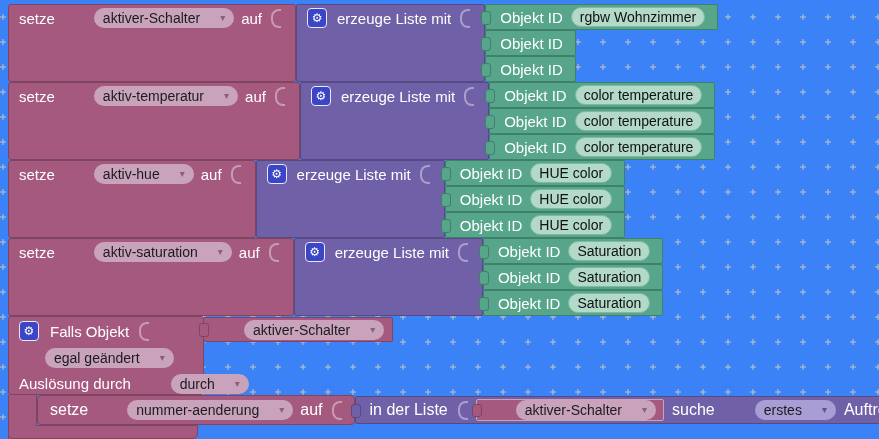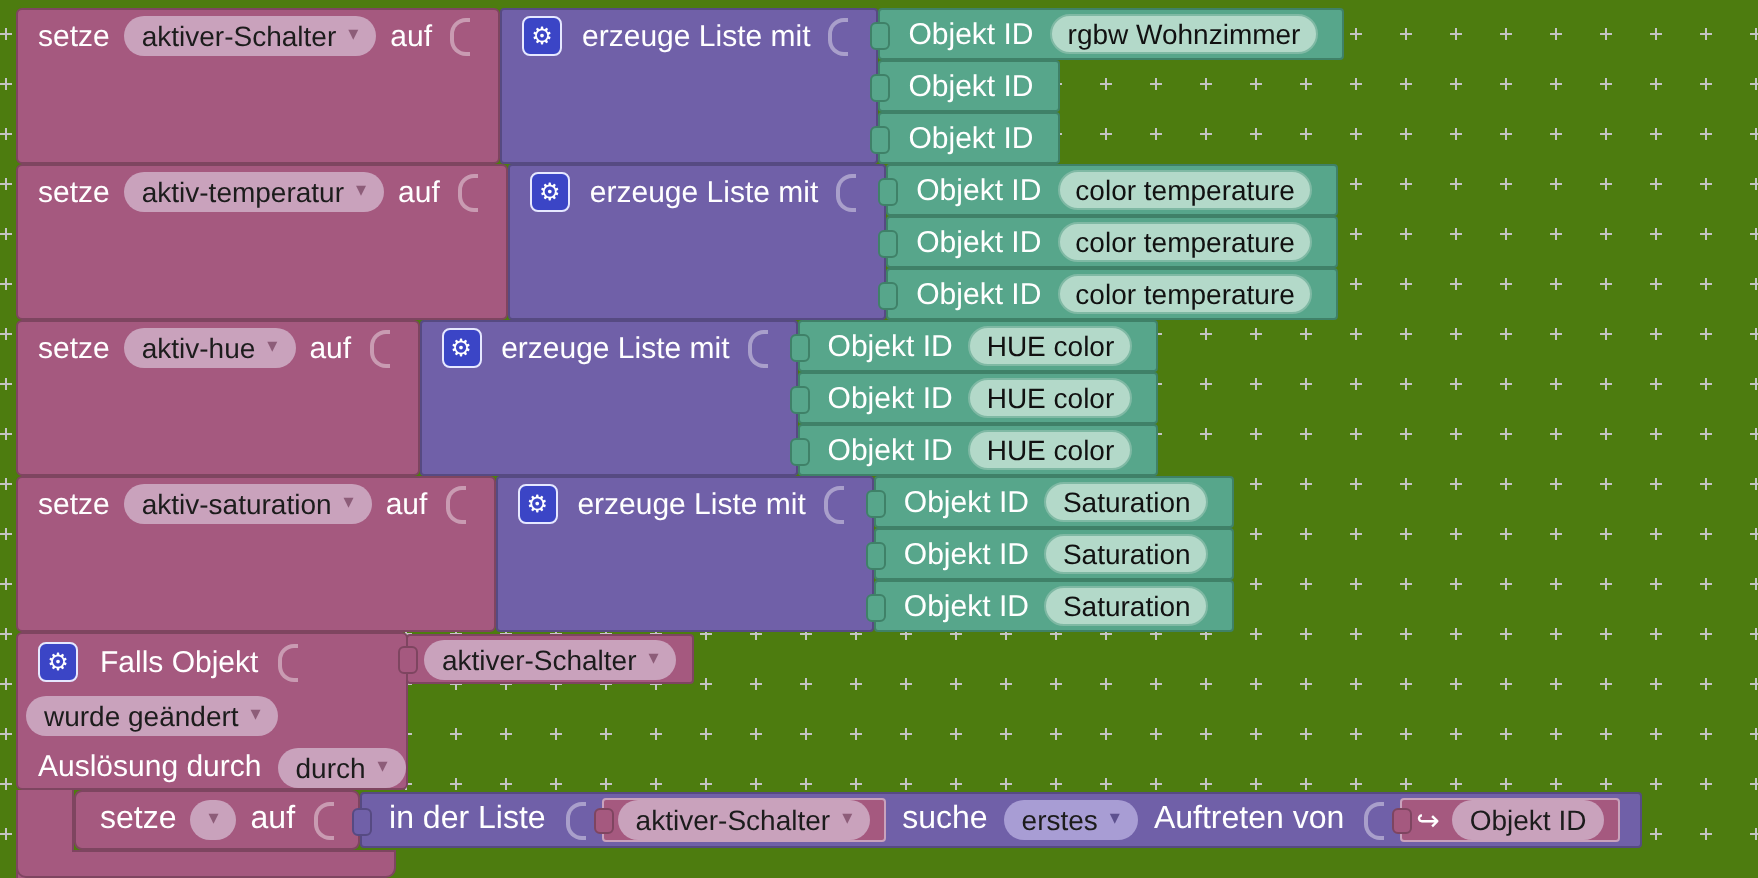--- a/index.html
+++ b/index.html
@@ -5,31 +5,31 @@
   :root{
     --maroon:#a5597f; --maroon-border:#7e4560;
     --purple:#7060a8; --purple-border:#564a82;
     --green:#57a68b;  --green-border:#3f8168;
     --pill-pink:#c9a2bc; --pill-lilac:#a89dd4;
     --pill-green:#b3d9c9; --pill-green-border:#7fb9a4;
     --gear-bg:#3b45c6; --grid-dot:#c4c4c4;
   }
   html,body{margin:0;padding:0;background:#fff;}
   body{font-family:"Liberation Sans","DejaVu Sans",sans-serif;}
-  #canvas{position:relative;width:879px;height:439px;overflow:hidden;background:#4d7c0f;}
+  #canvas{position:relative;width:879px;height:439px;overflow:hidden;background:#3b82f6;}
   #gridsvg{position:absolute;left:0;top:0;z-index:0;}
 
   .group{position:absolute;left:8px;display:flex;align-items:stretch;height:78px;z-index:2;}
   .block{box-sizing:border-box;color:#fff;font-size:15px;}
   .maroon{background:var(--maroon);border:1px solid var(--maroon-border);border-radius:3px;}
   .purple{background:var(--purple);border:1px solid var(--purple-border);border-radius:2px;}
   .crow{display:flex;align-items:center;height:26px;padding:0 14px 0 10px;gap:7px;white-space:nowrap;}
   .btext{color:#fff;}
-  .pill{display:inline-flex;align-items:center;gap:6px;background:var(--pill-pink);color:#1c1c1c;
-        border-radius:12px;padding:2px 9px;font-size:14px;line-height:16px;white-space:nowrap;cursor:pointer;}
+  .pill{display:inline-flex;align-items:center;gap:20px;background:var(--pill-pink);color:#1c1c1c;
+        border-radius:12px;padding:2px 9px;font-size:14px;line-height:16px;white-space:nowrap;cursor:pointer;margin-left:32px;}
   .pill .caret{font-size:10px;color:#8d5d79;}
   .pill.lilac{background:var(--pill-lilac);}
   .pill.lilac .caret{color:#5d518f;}
   .socket{display:inline-block;width:8px;height:15px;border:2px solid rgba(255,255,255,.4);border-right:none;
           border-radius:8px 0 0 8px;margin-left:2px;}
   .gear{display:inline-flex;align-items:center;justify-content:center;width:18px;height:18px;border-radius:4px;
         background:var(--gear-bg);border:1px solid #e6e8ff;color:#fff;font-size:12px;cursor:pointer;margin-right:3px;}
   .vstack{display:flex;flex-direction:column;align-items:flex-start;}
   .green-block{position:relative;box-sizing:border-box;height:26px;display:flex;align-items:center;gap:8px;
         background:var(--green);border:1px solid var(--green-border);border-radius:2px;
@@ -240,21 +240,21 @@
     <div class="falls-body">
       <div class="f-row r1">
         <span class="gear">
             <span>⚙</span>
           </span>
         <span class="btext">Falls Objekt</span>
         <span class="socket"></span>
       </div>
       <div class="f-row r2">
         <span class="pill">
-          <span>wurde geändert</span>
+          <span>egal geändert</span>
           <span class="caret">▾</span>
         </span>
       </div>
       <div class="f-row r3">
         <span class="btext">Auslösung durch</span>
         <span class="pill">
           <span>durch</span>
           <span class="caret">▾</span>
         </span>
       </div>
@@ -265,20 +265,21 @@
       <span class="pill">
         <span>aktiver-Schalter</span>
         <span class="caret">▾</span>
       </span>
     </div>
 
     <div class="stmt">
       <div class="inner-maroon">
         <span class="btext">setze</span>
         <span class="pill">
+          <span>nummer-aenderung</span>
           <span class="caret">▾</span>
         </span>
         <span class="btext">auf</span>
         <span class="socket"></span>
       </div>
 
       <div class="op-purple">
         <span class="tab tab-purple"></span>
         <span class="btext">in der Liste</span>
         <span class="socket"></span>

